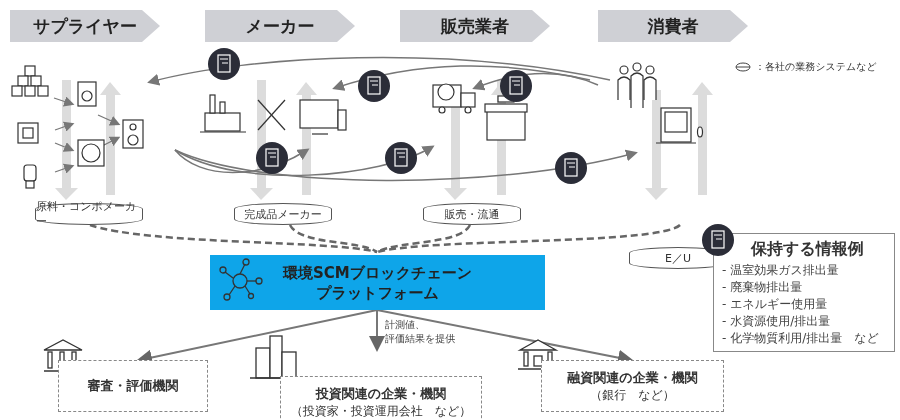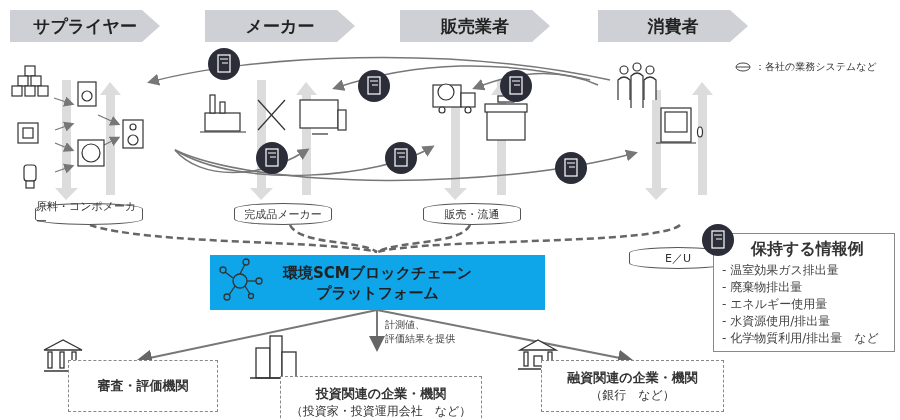--- a/index.html
+++ b/index.html
@@ -316,21 +316,21 @@
       <line x1="12" y1="11" x2="20" y2="11" stroke="#fff"></line>
       <line x1="14" y1="15" x2="20" y2="15" stroke="#fff"></line>
     </svg>
   </div>
 
 <div class="note">
   <div>計測値、</div>
   <div>評価結果を提供</div>
 </div>
 
-<div class="orgbox" style="left:68px;top:360px;width:148px;height:50px;font-family:Liberation Mono, monospace;">
+<div class="orgbox" style="left:58px;top:360px;width:148px;height:50px;font-family:Liberation Mono, monospace;">
   <span class="b">審査・評価機関</span>
 </div>
 <div class="orgbox" style="left:280px;top:376px;width:200px;height:50px;">
   <span class="b">投資関連の企業・機関</span>
   <span>（投資家・投資運用会社　など）</span>
 </div>
 <div class="orgbox" style="left:541px;top:360px;width:181px;height:50px;">
   <span class="b">融資関連の企業・機関</span>
   <span>（銀行　など）</span>
 </div>

